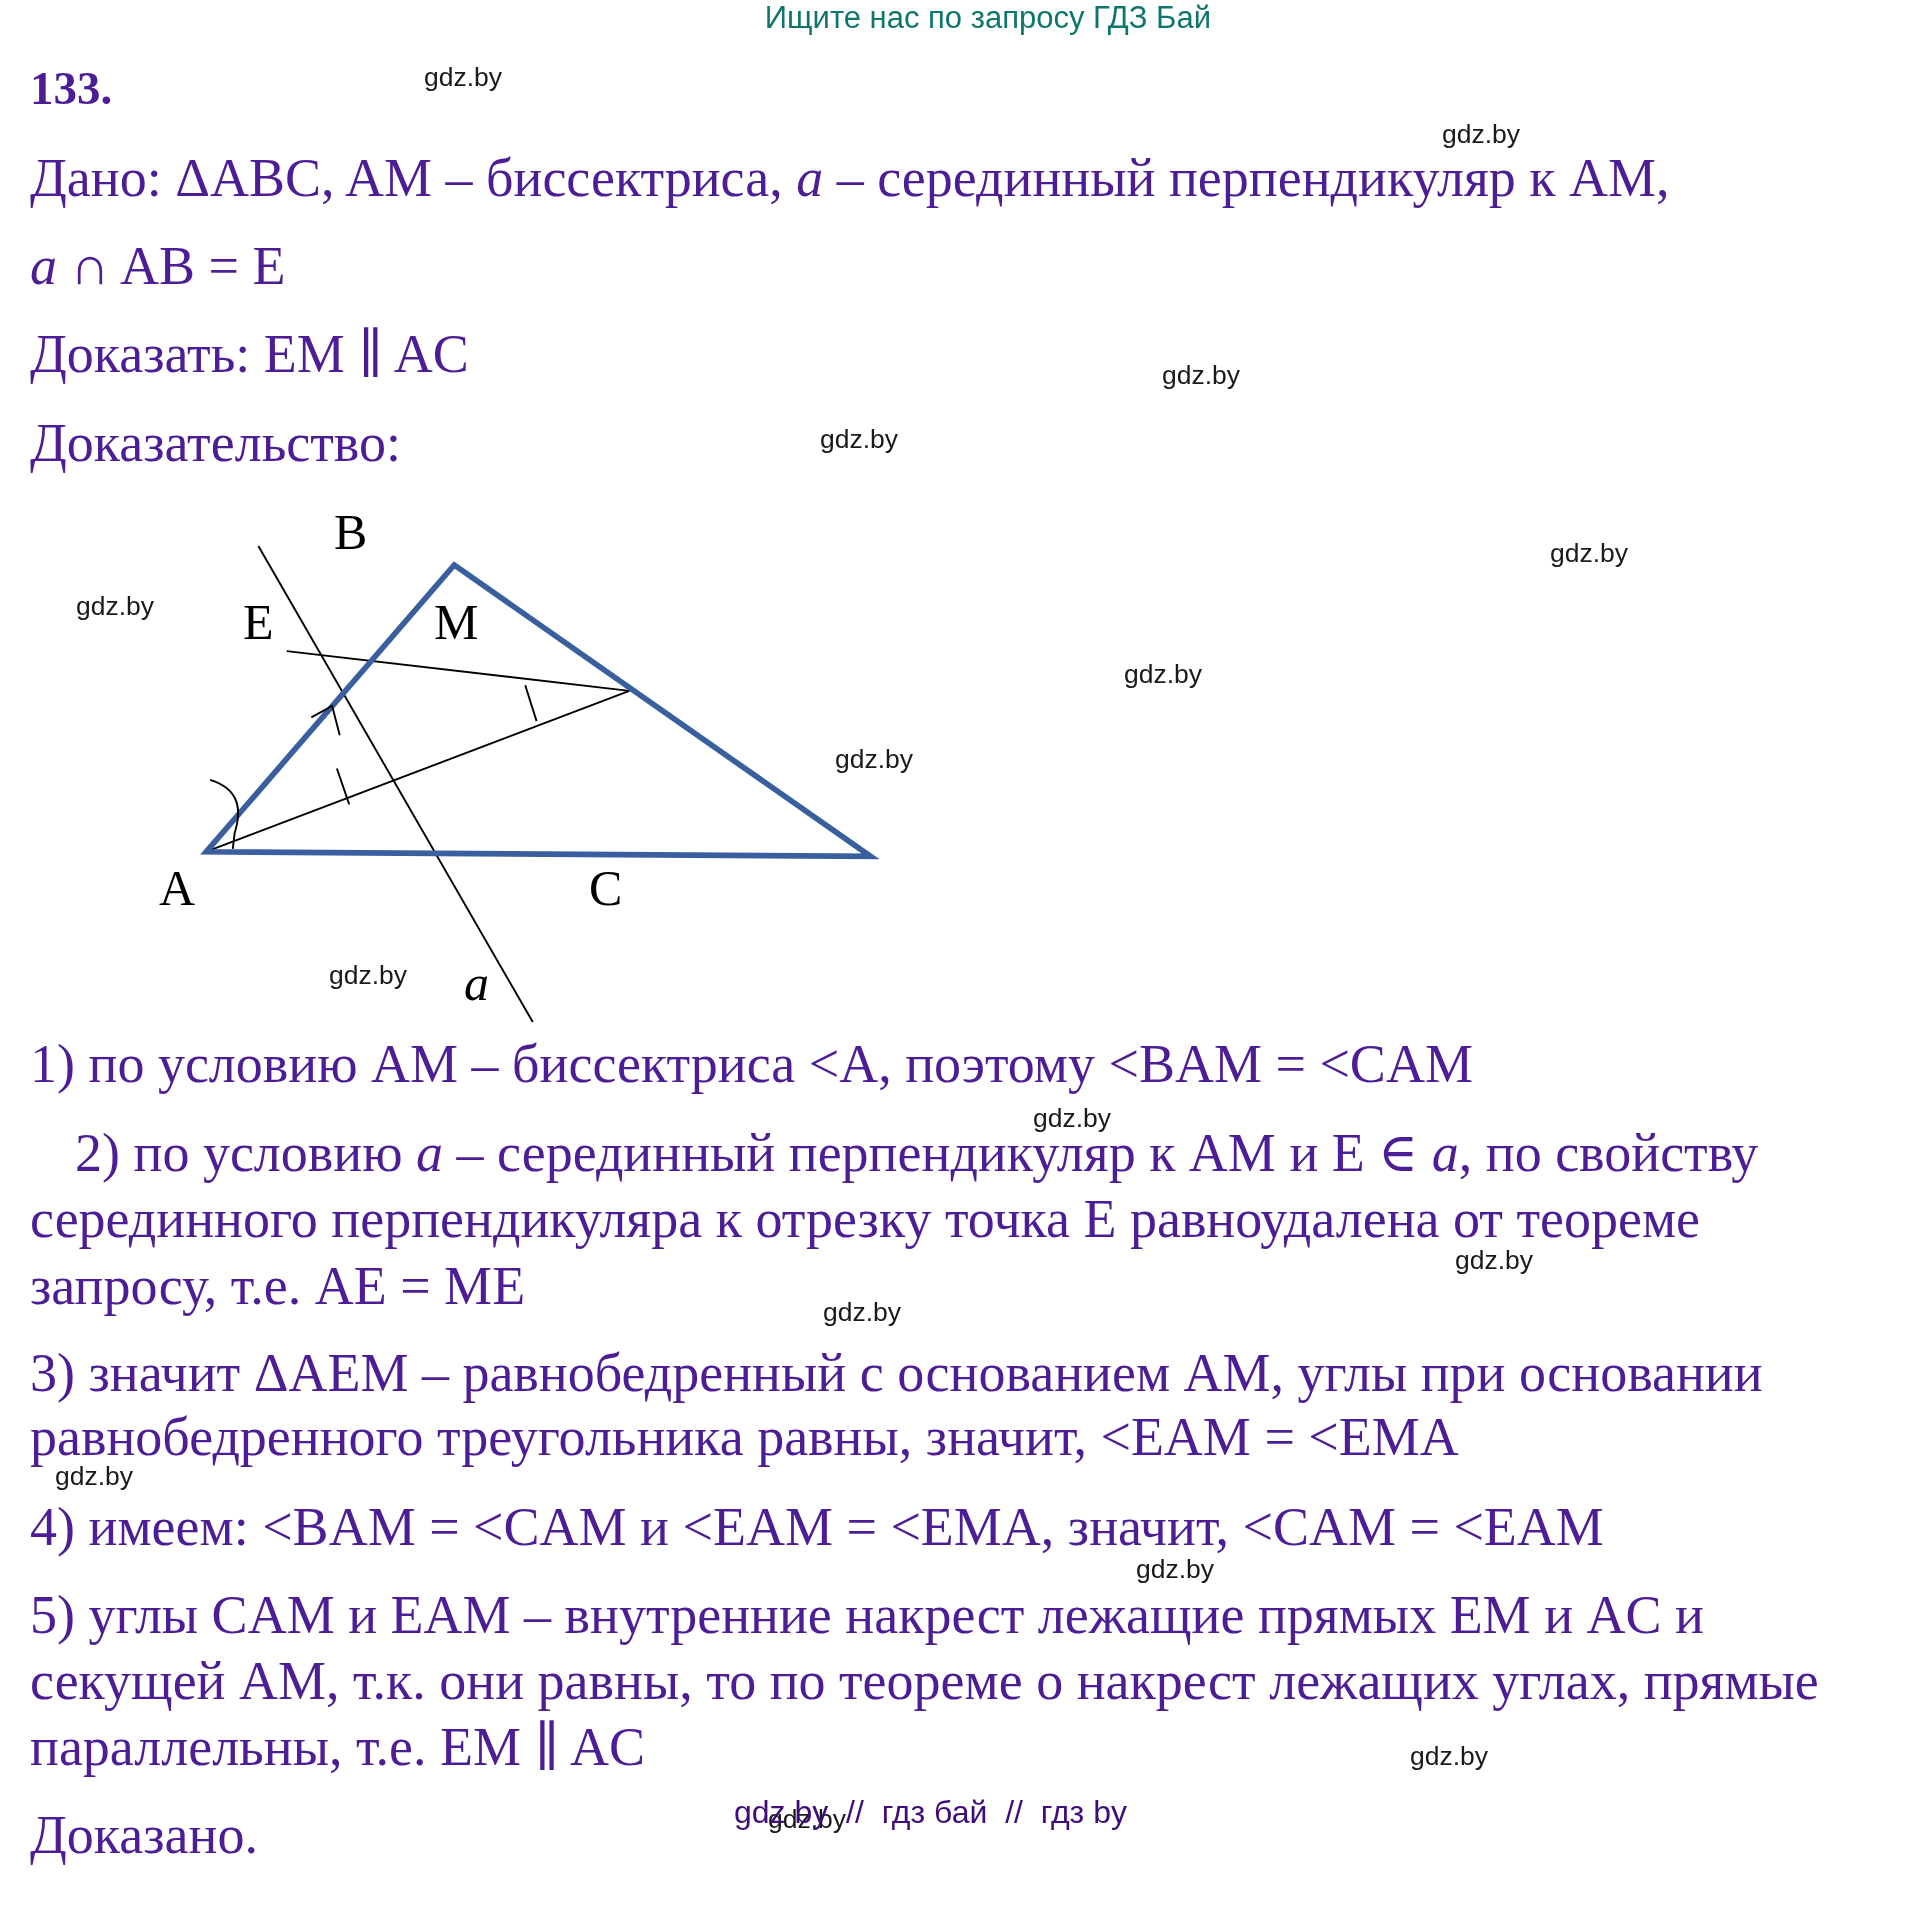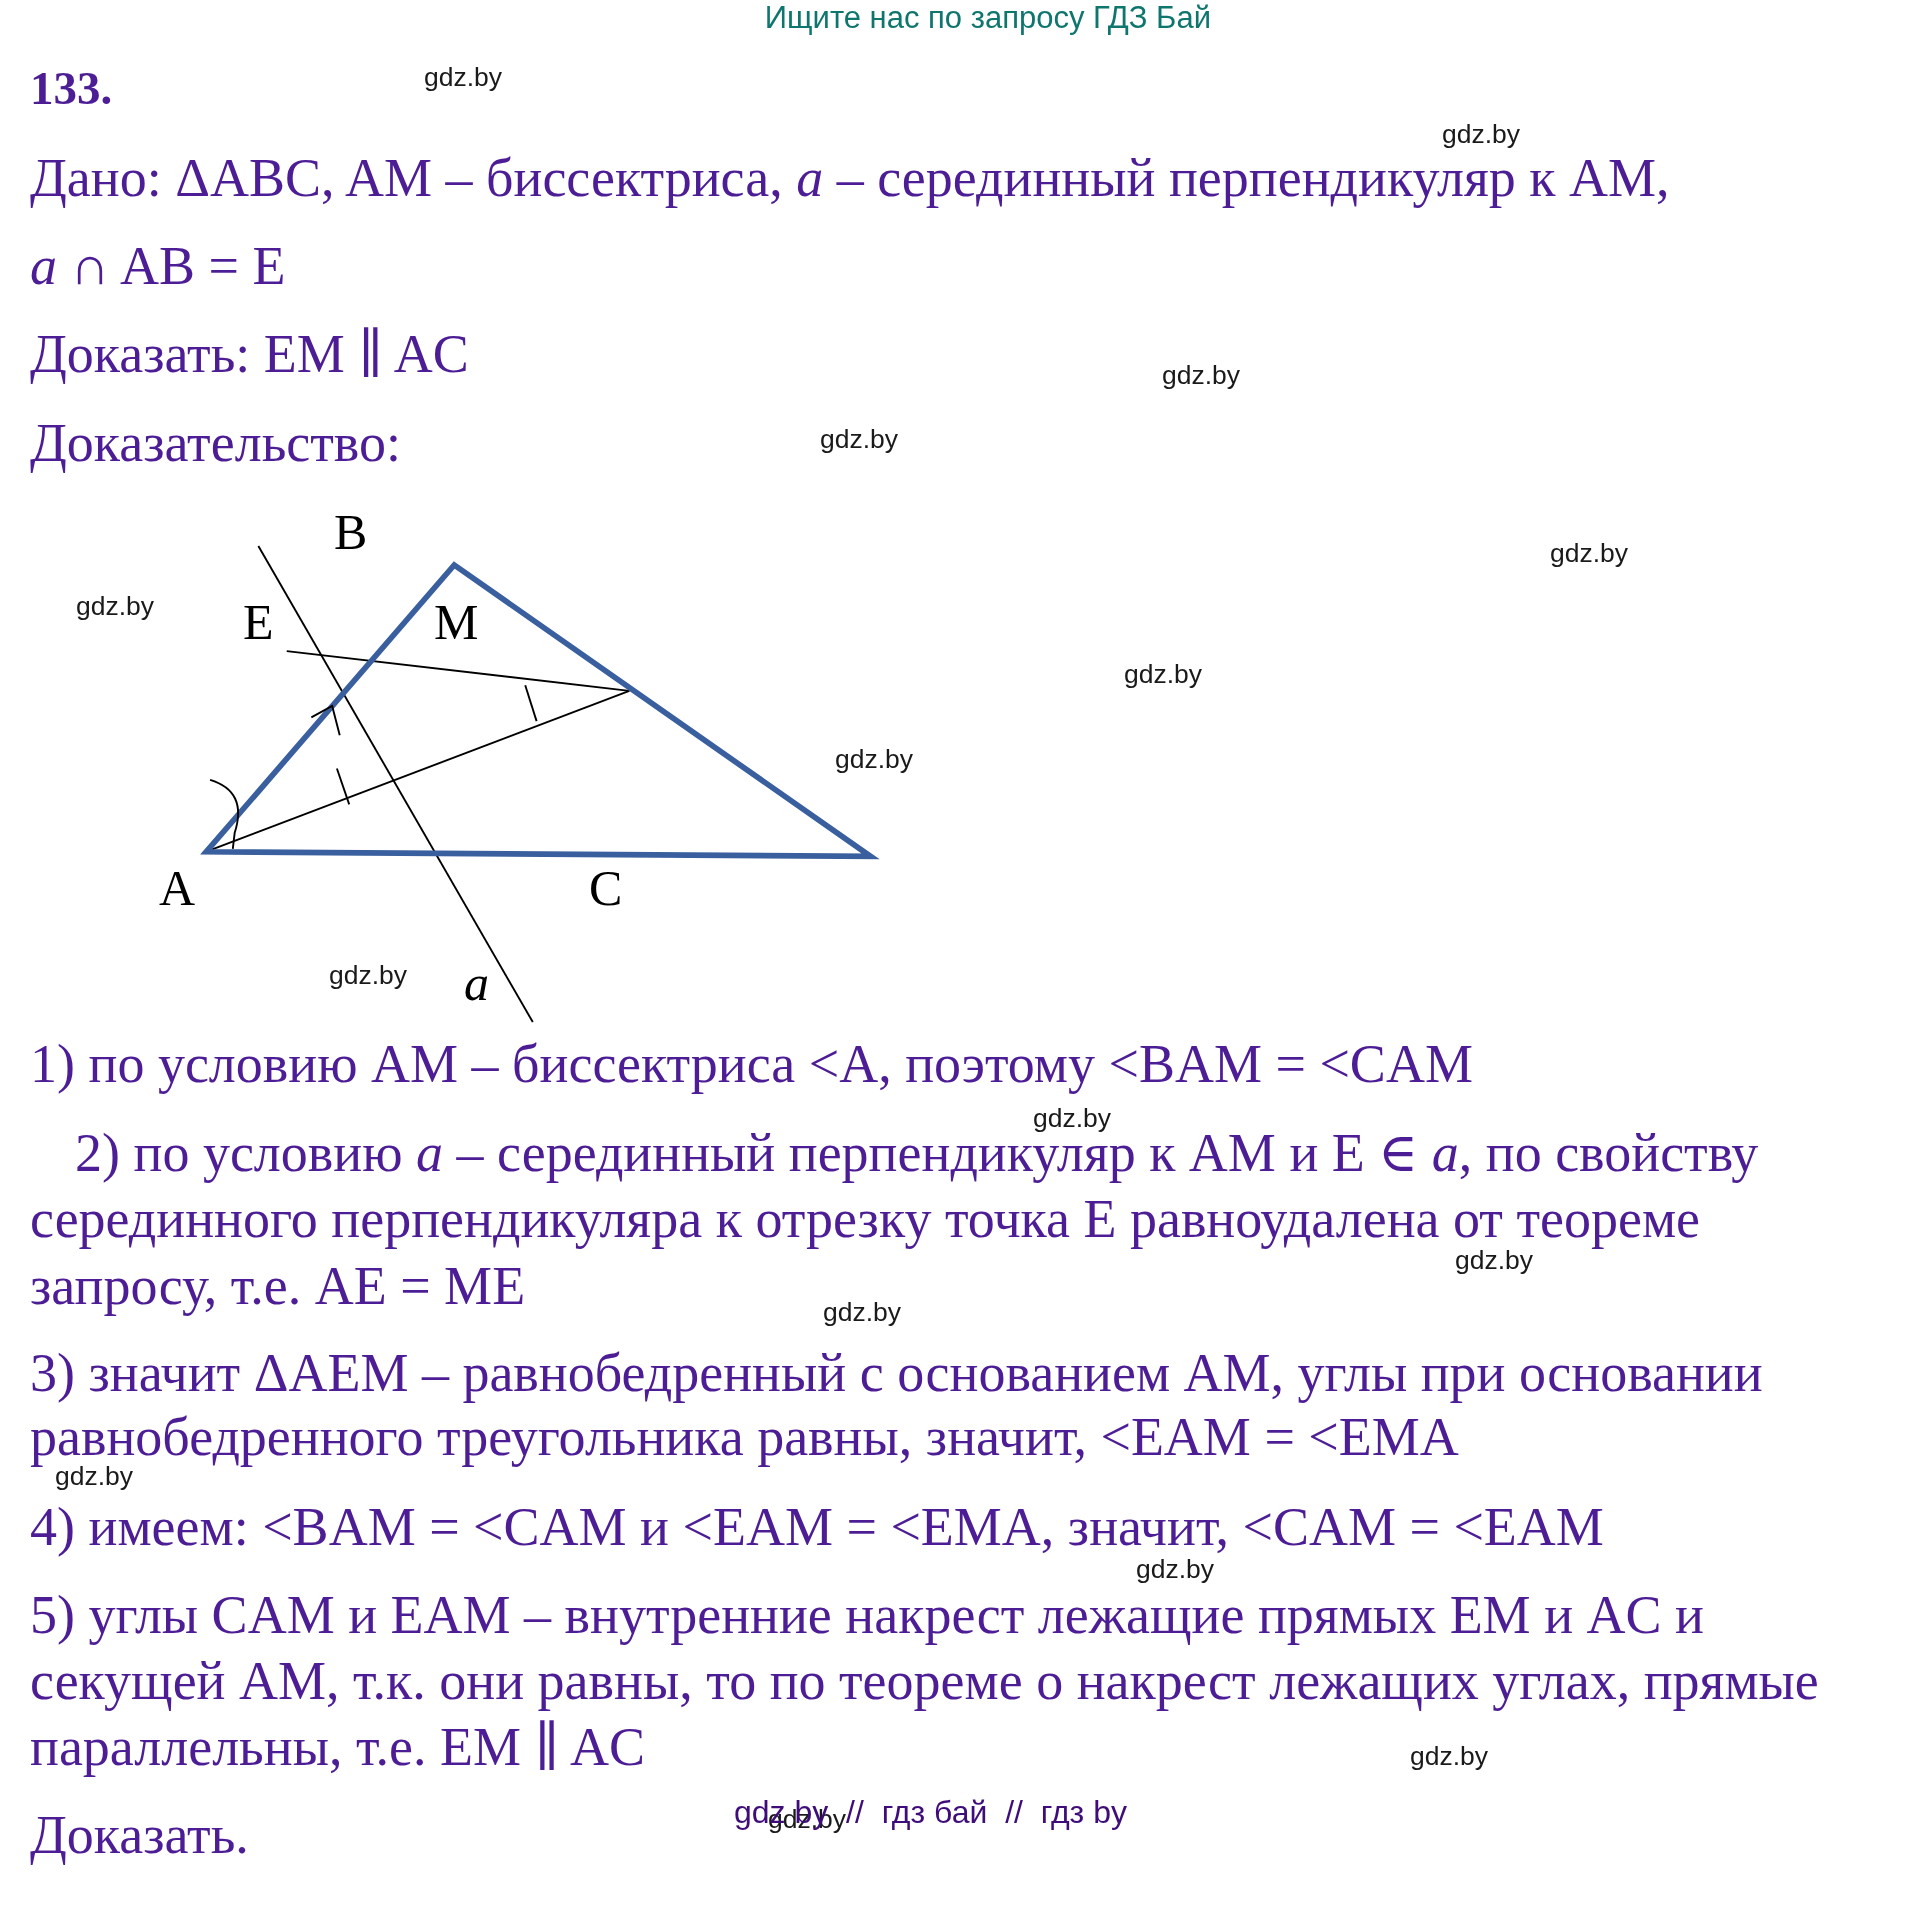--- a/index.html
+++ b/index.html
@@ -67,21 +67,21 @@
 
 <div class="abs serif line" style="left:30px; top:1346px;">3) значит ΔAEM – равнобедренный с основанием AM, углы при основании</div>
 <div class="abs serif line" style="left:30px; top:1410px;">равнобедренного треугольника равны, значит, &lt;EAM = &lt;EMA</div>
 
 <div class="abs serif line" style="left:30px; top:1500px;">4) имеем: &lt;BAM = &lt;CAM и &lt;EAM = &lt;EMA, значит, &lt;CAM = &lt;EAM</div>
 
 <div class="abs serif line" style="left:30px; top:1588px;">5) углы CAM и EAM – внутренние накрест лежащие прямых EM и AC и</div>
 <div class="abs serif line" style="left:30px; top:1654px;">секущей AM, т.к. они равны, то по теореме о накрест лежащих углах, прямые</div>
 <div class="abs serif line" style="left:30px; top:1720px;">параллельны, т.е. EM ∥ AC</div>
 
-<div class="abs serif line" style="left:30px; top:1808px;">Доказать.</div>
+<div class="abs serif line" style="left:30px; top:1808px;">Доказано.</div>
 
 <div class="abs sans wm" style="left:424px; top:62px;">gdz.by</div>
 <div class="abs sans wm" style="left:1442px; top:119px;">gdz.by</div>
 <div class="abs sans wm" style="left:1162px; top:360px;">gdz.by</div>
 <div class="abs sans wm" style="left:820px; top:424px;">gdz.by</div>
 <div class="abs sans wm" style="left:1550px; top:538px;">gdz.by</div>
 <div class="abs sans wm" style="left:76px; top:591px;">gdz.by</div>
 <div class="abs sans wm" style="left:1124px; top:659px;">gdz.by</div>
 <div class="abs sans wm" style="left:835px; top:744px;">gdz.by</div>
 <div class="abs sans wm" style="left:329px; top:960px;">gdz.by</div>

